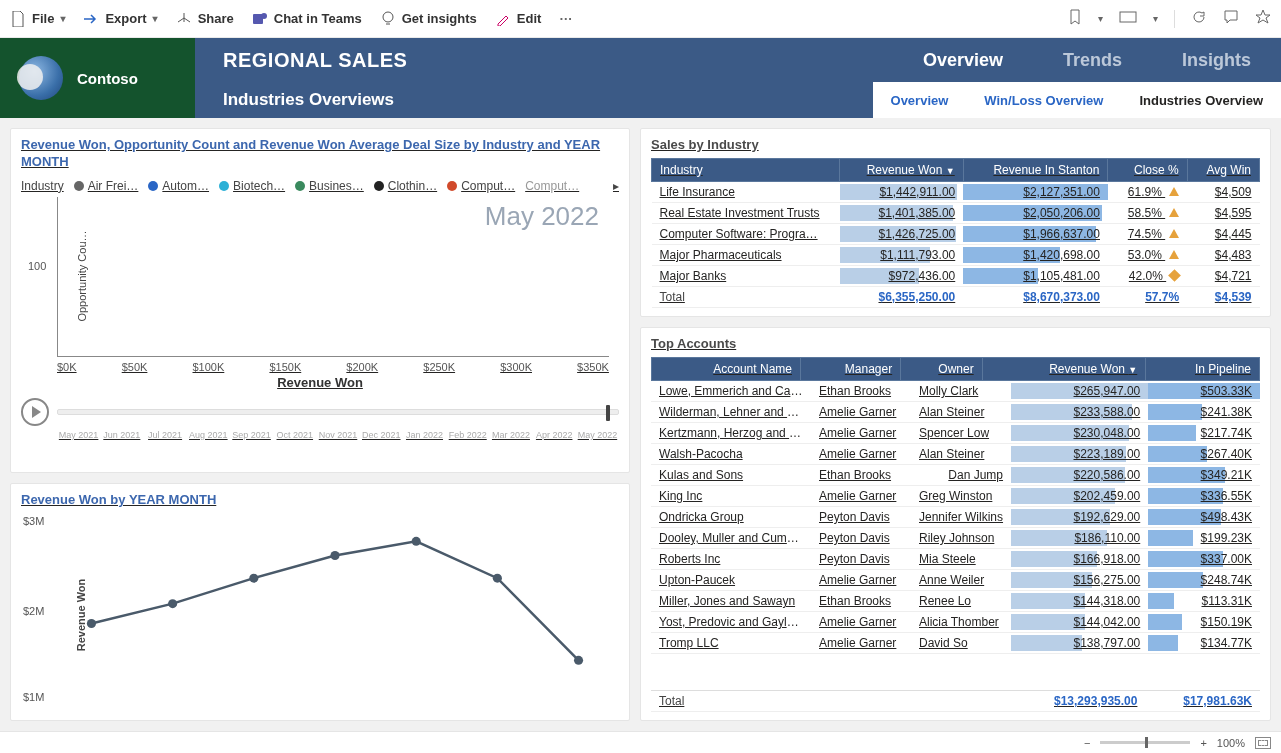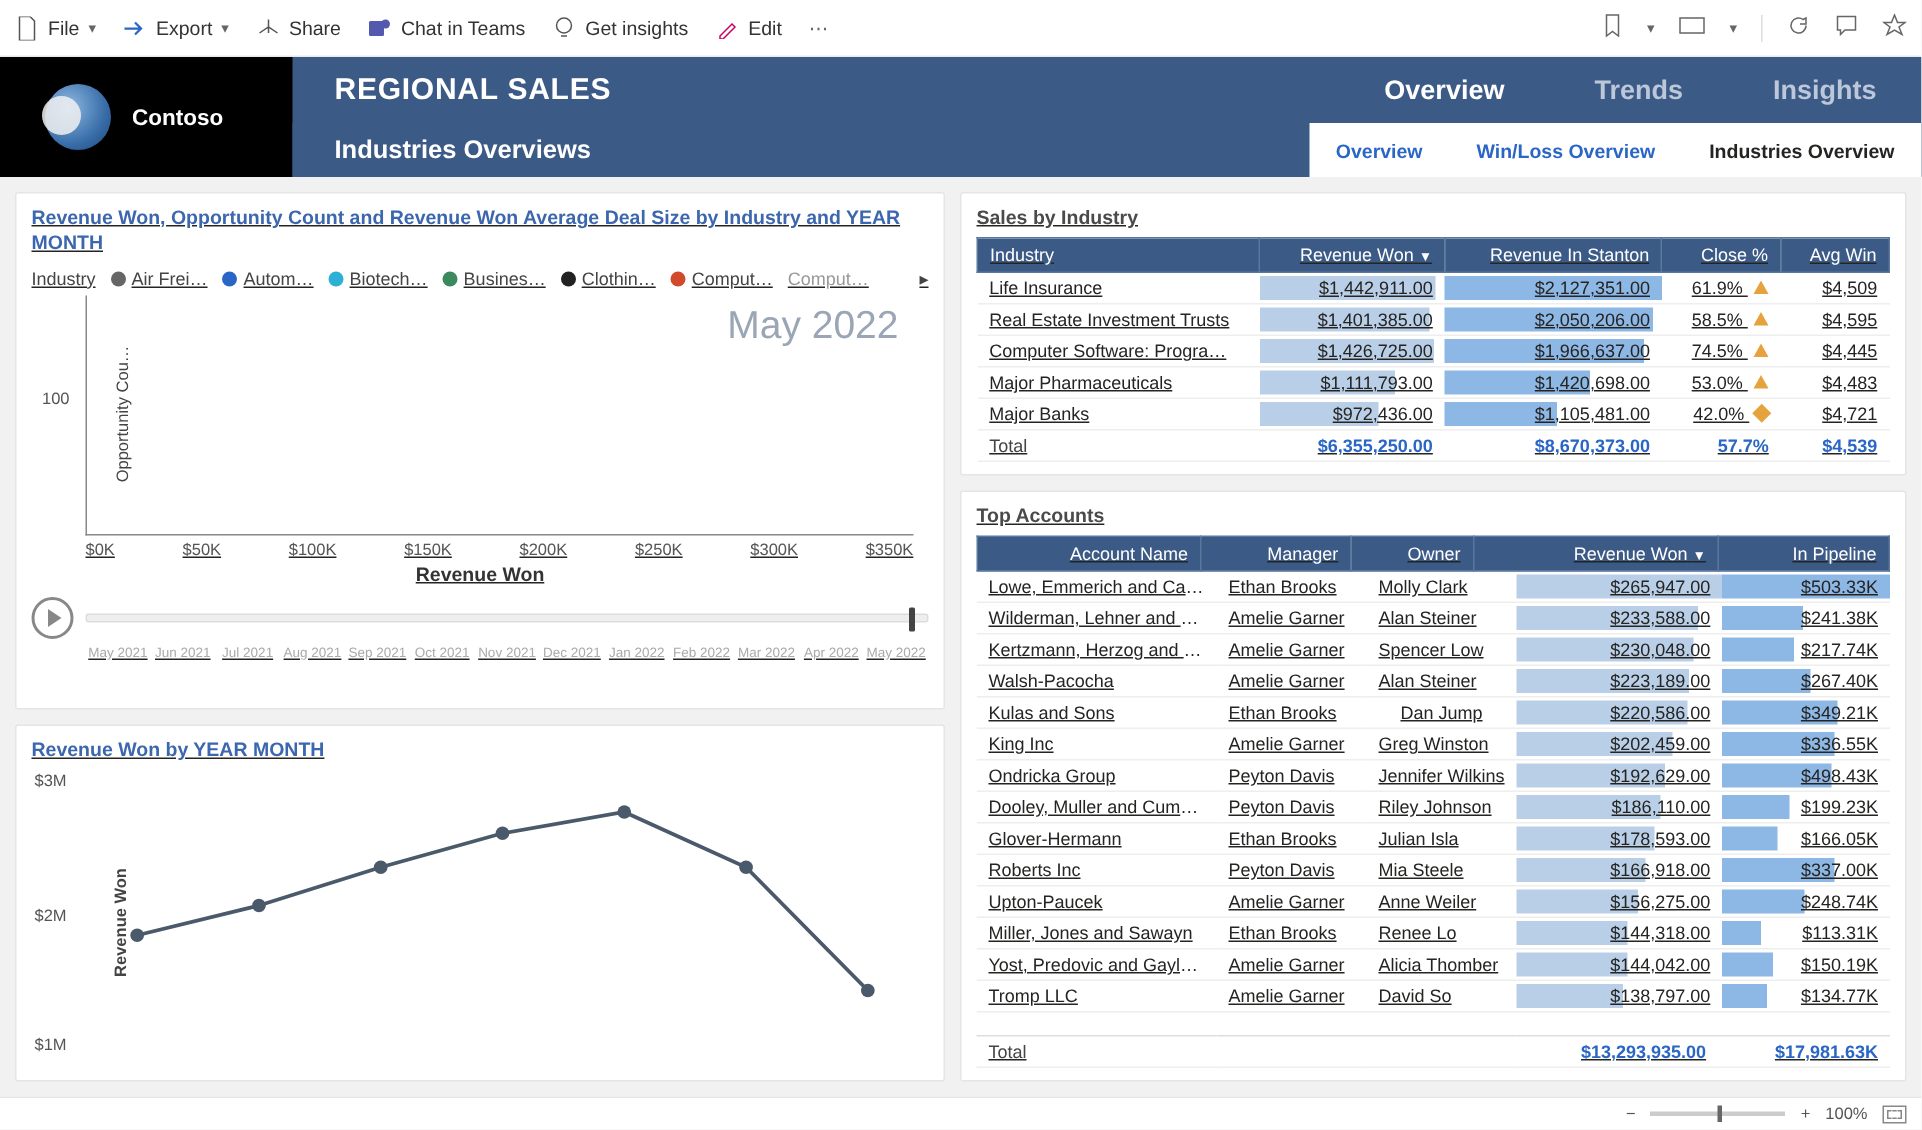--- a/index.html
+++ b/index.html
@@ -1,28 +1,28 @@
 <!DOCTYPE html>
 <html><head>
 <meta charset="utf-8">
 <style>
 * { box-sizing: border-box; margin: 0; padding: 0; }
 body { font-family: "Segoe UI", Arial, sans-serif; font-size: 13px; color: #252423; background: #fff; overflow: hidden; }
 
 
 .toolbar { display: flex; align-items: center; height: 38px; padding: 0 10px; gap: 18px; border-bottom: 1px solid #eaeaea; }
-.toolbar .item { display: flex; align-items: center; gap: 6px; cursor: pointer; color: #333; }
+.toolbar .item { display: flex; align-items: center; gap: 6px; cursor: pointer; color: #333; font-weight: bold; }
 .toolbar .icon { width: 16px; height: 16px; display: inline-flex; align-items: center; justify-content: center; }
 .toolbar .chev { font-size: 10px; color: #666; }
 .toolbar-right { margin-left: auto; display: flex; align-items: center; gap: 16px; color: #666; }
 .vbar { width: 1px; height: 18px; background: #ddd; }
 
 
 .banner { display: flex; align-items: stretch; background: #3b5a86; color: #fff; height: 80px; }
-.brand { display: flex; align-items: center; gap: 14px; width: 195px; padding-left: 30px; background: #000000; }
+.brand { display: flex; align-items: center; gap: 14px; width: 195px; padding-left: 19px; background: #14532d; }
 .brand-logo { width: 44px; height: 44px; border-radius: 50%; position: relative; background: radial-gradient(circle at 35% 35%, #8fb9e4 0%, #3a6fa9 60%, #1e447a 100%); }
 .brand-logo::after { content:""; position:absolute; width:26px; height:26px; border-radius:50%; background:#f0f0f0; left:-2px; top:8px; opacity:.85; }
 .brand-name { font-weight:600; font-size:15px; }
 .banner-mid { flex: 1; display: flex; flex-direction: column; }
 .banner-top { display:flex; align-items:center; height:44px; }
 .title-area { padding-left:28px; font-size:20px; font-weight:700; letter-spacing:.5px; flex:1; }
 .top-tabs { display:flex; height:44px; }
 .top-tab { display:flex; align-items:center; padding:0 30px; font-size:18px; font-weight:600; color:#bcc8d9; cursor:pointer; }
 .top-tab.active { color:#fff; }
 .banner-bottom { display:flex; align-items:center; height:36px; background:#3b5a86; }
@@ -414,21 +414,21 @@
 <tr>
   <td style="width:200px">Walsh-Pacocha</td>
   <td style="width:100px;text-align:left">Amelie Garner</td>
   <td style="width:100px;text-align:left">Alan Steiner</td>
   <td class="bar-cell"><span class="bar-bg" style="width:84%"></span><span class="bar-text">$223,189.00</span></td>
   <td class="bar-cell"><span class="bar-bg" style="width:53%;background:#8db7e4"></span><span class="bar-text">$267.40K</span></td>
 </tr>
 <tr>
   <td style="width:200px">Kulas and Sons</td>
   <td style="width:100px;text-align:left">Ethan Brooks</td>
-  <td style="width:100px;text-align:center">Dan Jump</td>
+  <td style="width:100px;text-align:right">Dan Jump</td>
   <td class="bar-cell"><span class="bar-bg" style="width:83%"></span><span class="bar-text">$220,586.00</span></td>
   <td class="bar-cell"><span class="bar-bg" style="width:69%;background:#8db7e4"></span><span class="bar-text">$349.21K</span></td>
 </tr>
 <tr>
   <td style="width:200px">King Inc</td>
   <td style="width:100px;text-align:left">Amelie Garner</td>
   <td style="width:100px;text-align:left">Greg Winston</td>
   <td class="bar-cell"><span class="bar-bg" style="width:76%"></span><span class="bar-text">$202,459.00</span></td>
   <td class="bar-cell"><span class="bar-bg" style="width:67%;background:#8db7e4"></span><span class="bar-text">$336.55K</span></td>
 </tr>
@@ -438,27 +438,20 @@
   <td style="width:100px;text-align:left">Jennifer Wilkins</td>
   <td class="bar-cell"><span class="bar-bg" style="width:72%"></span><span class="bar-text">$192,629.00</span></td>
   <td class="bar-cell"><span class="bar-bg" style="width:65%;background:#8db7e4"></span><span class="bar-text">$498.43K</span></td>
 </tr>
 <tr>
   <td style="width:200px">Dooley, Muller and Cummerata</td>
   <td style="width:100px;text-align:left">Peyton Davis</td>
   <td style="width:100px;text-align:left">Riley Johnson</td>
   <td class="bar-cell"><span class="bar-bg" style="width:70%"></span><span class="bar-text">$186,110.00</span></td>
   <td class="bar-cell"><span class="bar-bg" style="width:40%;background:#8db7e4"></span><span class="bar-text">$199.23K</span></td>
-</tr>
-<tr>
-  <td style="width:200px">Glover-Hermann</td>
-  <td style="width:100px;text-align:left">Ethan Brooks</td>
-  <td style="width:100px;text-align:left">Julian Isla</td>
-  <td class="bar-cell"><span class="bar-bg" style="width:67%"></span><span class="bar-text">$178,593.00</span></td>
-  <td class="bar-cell"><span class="bar-bg" style="width:33%;background:#8db7e4"></span><span class="bar-text">$166.05K</span></td>
 </tr>
 <tr>
   <td style="width:200px">Roberts Inc</td>
   <td style="width:100px;text-align:left">Peyton Davis</td>
   <td style="width:100px;text-align:left">Mia Steele</td>
   <td class="bar-cell"><span class="bar-bg" style="width:63%"></span><span class="bar-text">$166,918.00</span></td>
   <td class="bar-cell"><span class="bar-bg" style="width:67%;background:#8db7e4"></span><span class="bar-text">$337.00K</span></td>
 </tr>
 <tr>
   <td style="width:200px">Upton-Paucek</td>

